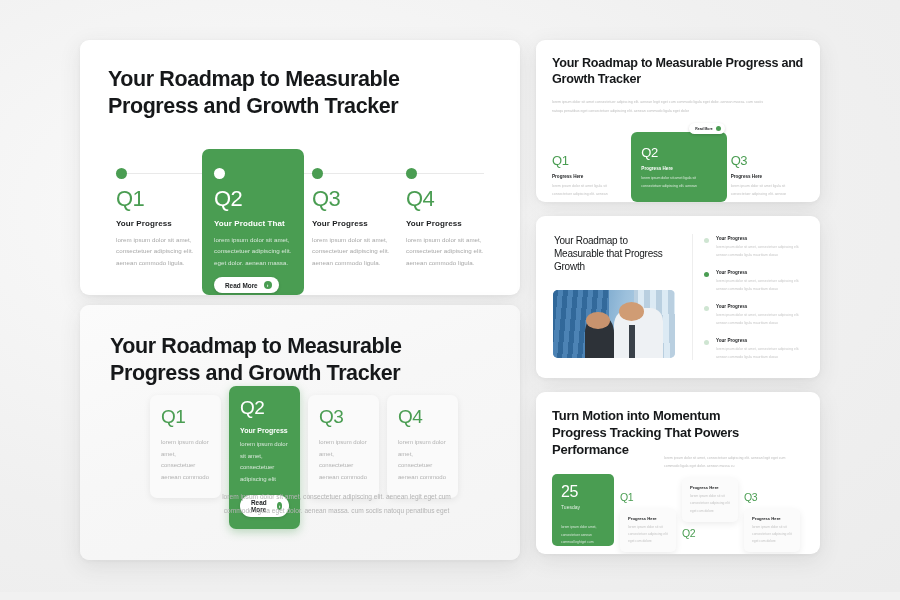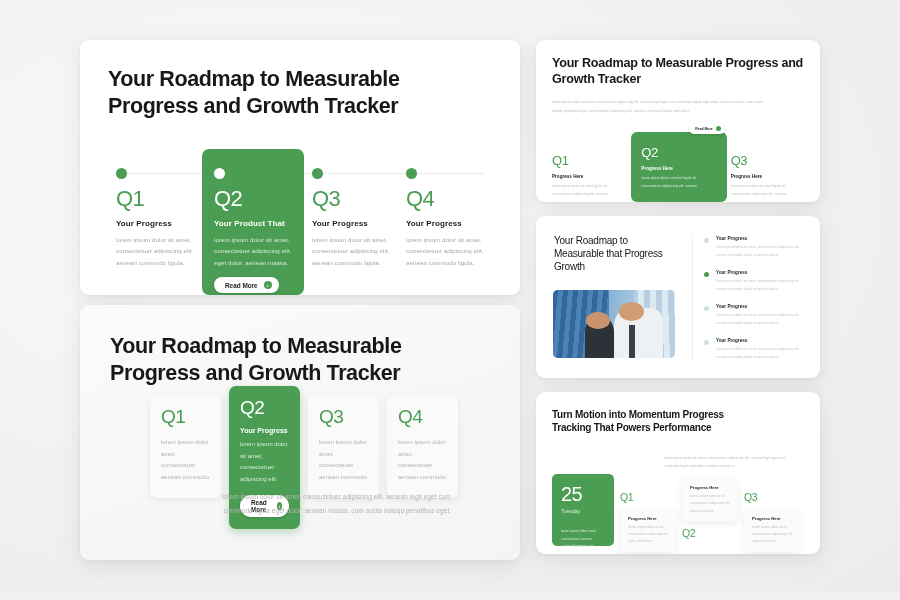--- a/index.html
+++ b/index.html
@@ -198,32 +198,32 @@
     width: 5px; height: 5px; border-radius: 50%;
     background: #cfe5d2; margin-top: 2px; flex: none;
   }
   .li.on .bullet { background: #4a9d52; }
   .li .lt { font-size: 4.6px; font-weight: 700; color: #1c1e20; }
   .li .lb { font-size: 3.4px; color: #c6c6c6; line-height: 2.3; margin-top: 3px; }
 
   
   #slideE { left: 536px; top: 392px; width: 284px; height: 162px; padding: 16px 16px 0 16px; }
   .headE {
-    font-size: 10px; font-weight: 700; color: #16181a;
+    font-size: 13px; font-weight: 700; color: #16181a;
     letter-spacing: -.25px; line-height: 1.3; max-width: 190px;
   }
   .paraE {
     position: absolute; left: 128px; top: 62px; right: 22px;
     font-size: 3.5px; color: #bdbdbd; line-height: 2.4;
   }
   .dateBox {
     position: absolute; left: 16px; top: 82px; width: 62px; height: 72px;
     background: #4a9d52; border-radius: 5px; padding: 10px 9px;
   }
-  .dateBox .dnum { font-size: 20px; color: #fff; line-height: 1; letter-spacing: -.5px; }
+  .dateBox .dnum { font-size: 16px; color: #fff; line-height: 1; letter-spacing: -.5px; }
   .dateBox .dday { font-size: 5px; color: #e0eee2; margin-top: 4px; }
   .dateBox .dtxt { font-size: 3.3px; color: #d3e6d6; line-height: 2.3; margin-top: 14px; }
   .eItem { position: absolute; }
   .eq { font-size: 10.5px; color: #4a9d52; letter-spacing: -.4px; line-height: 1; }
   .ecard {
     background: #fbfbfb; border-radius: 5px;
     box-shadow: 0 2px 7px rgba(0,0,0,.08);
     padding: 7px 8px; width: 56px;
   }
   .ecard .et { font-size: 4.2px; font-weight: 700; color: #1c1e20; }

